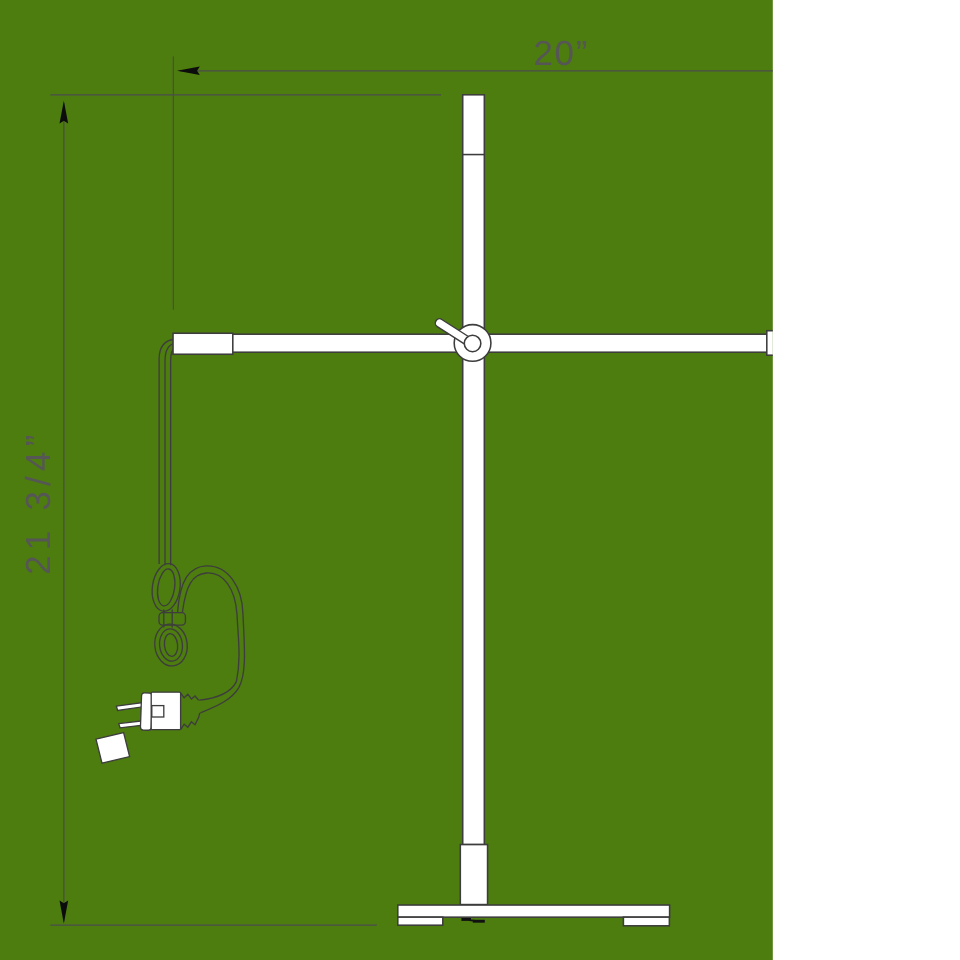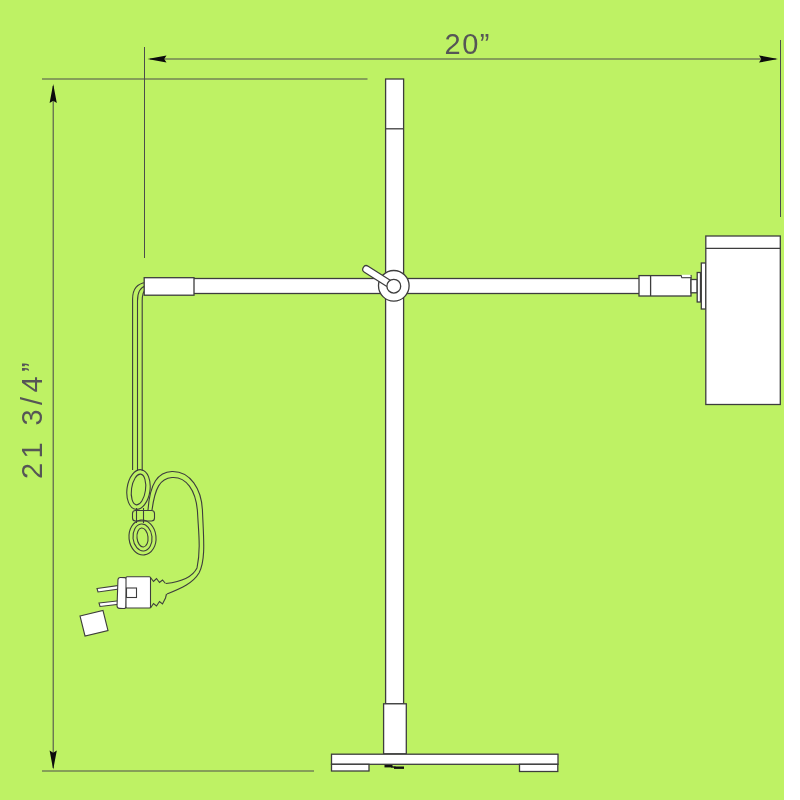--- a/index.html
+++ b/index.html
@@ -1,16 +1,16 @@
 <!DOCTYPE html>
 <html><head>
 <meta charset="utf-8">
 <style>
   html,body{margin:0;padding:0;background:#ffffff;}
-  #page{width:784px;height:800px;position:relative;background:#bef264;overflow:hidden;}
+  #page{width:644px;height:800px;position:relative;background:#4d7c0f;overflow:hidden;}
   svg{display:block;}
   text{font-family:"Liberation Sans",sans-serif;}
 </style>
 </head>
 <body>
 <div id="page">
 <svg width="800" height="800" viewBox="0 0 800 800">
 
   <g stroke="#4c4c4c" stroke-width="1.05" fill="none">
 

